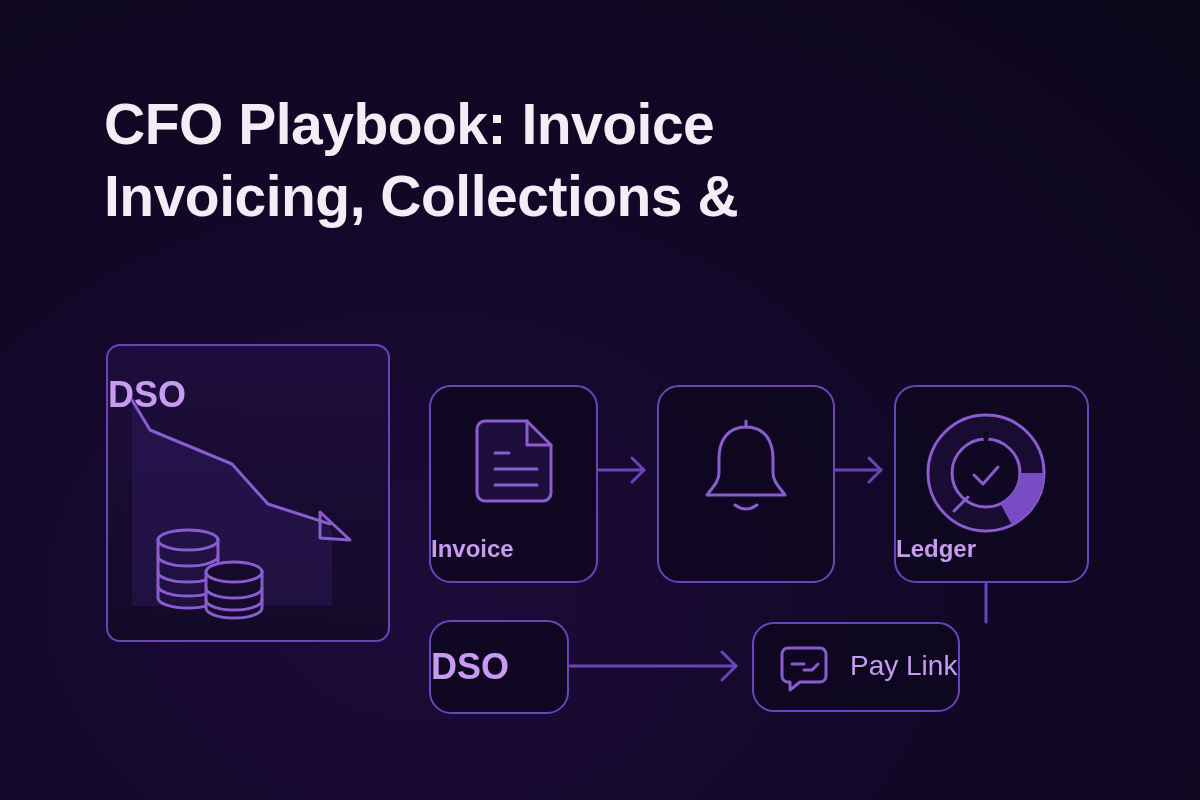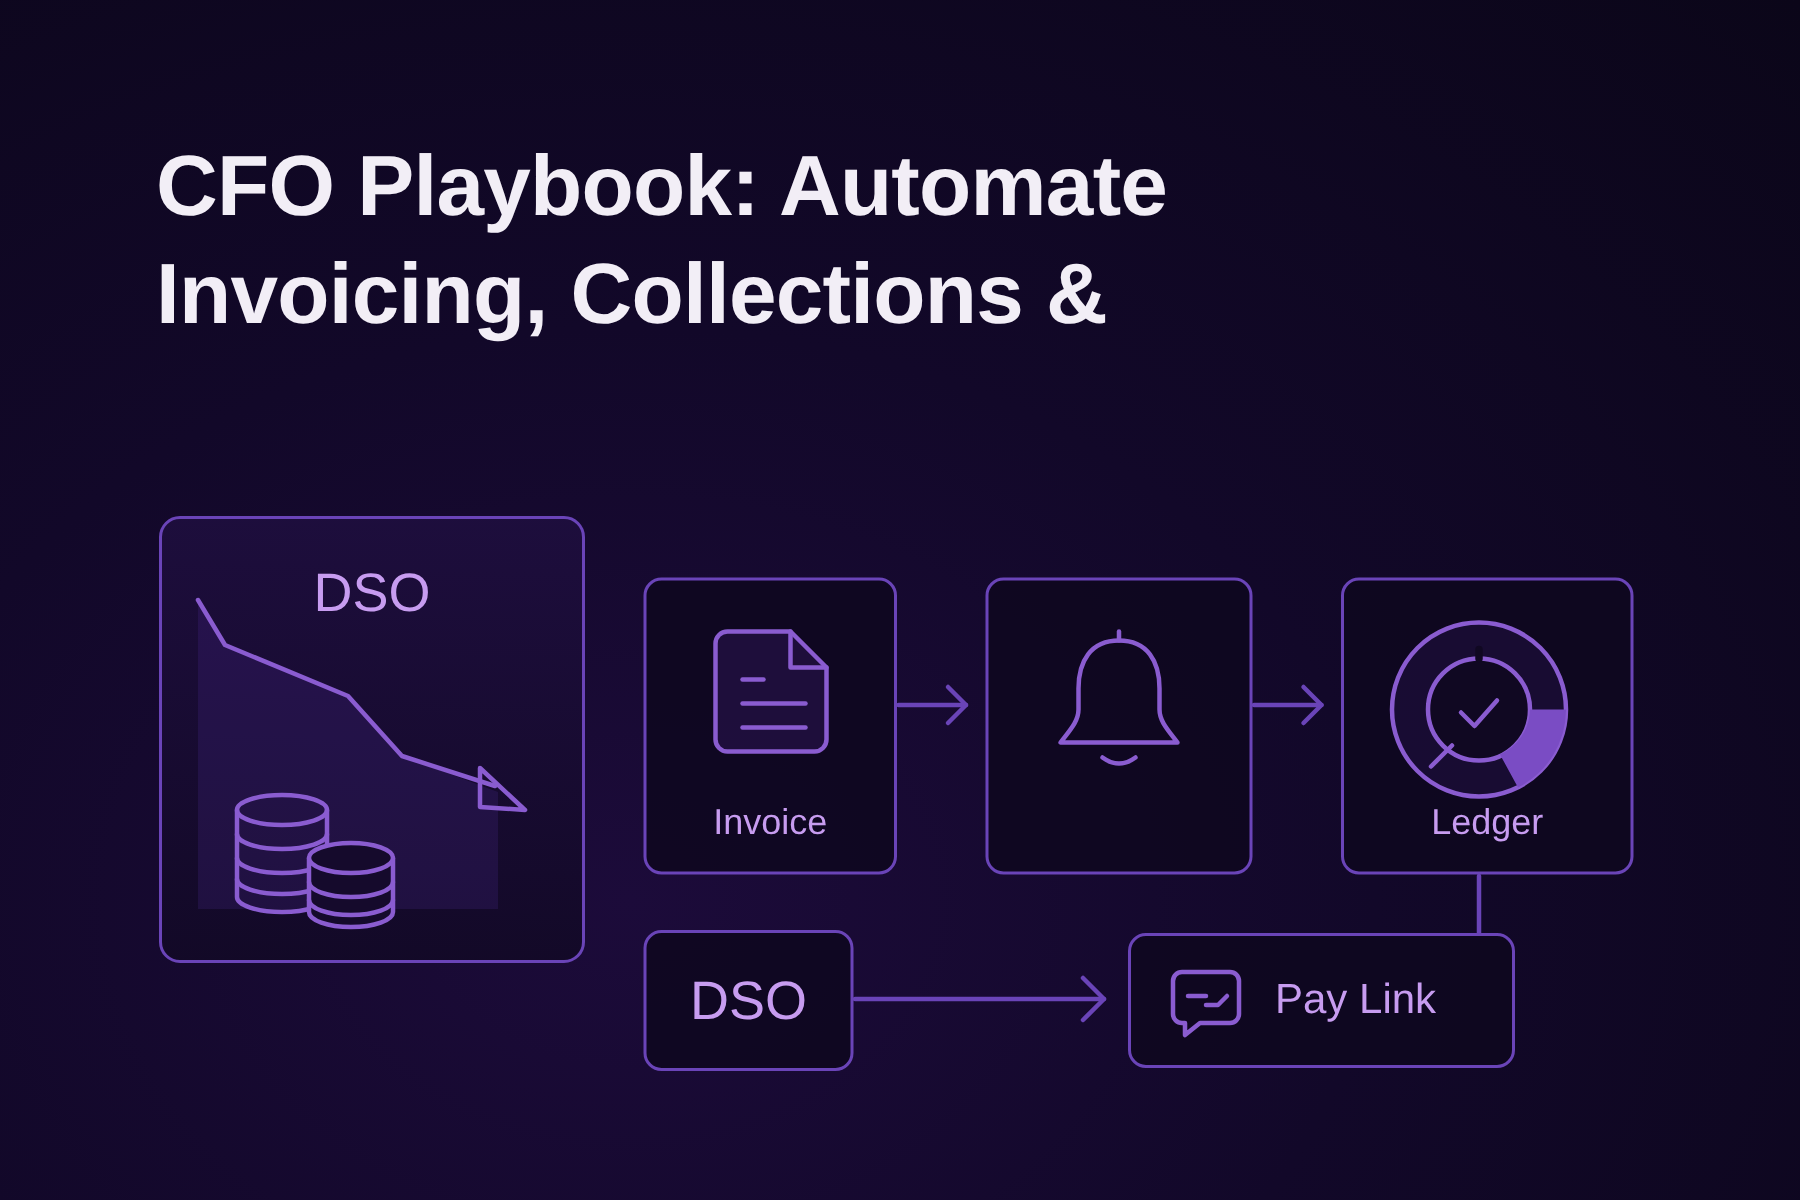--- a/index.html
+++ b/index.html
@@ -9,35 +9,35 @@
       font-family: "Liberation Sans", "DejaVu Sans", sans-serif;
     }
     .title {
       position: absolute; left: 104px; top: 88px; margin: 0;
       color: #f2eef6; font-weight: 700; font-size: 57px; line-height: 72px;
       letter-spacing: -0.5px;
     }
     .title span { display: block; white-space: nowrap; }
     .box {
       position: absolute; box-sizing: border-box;
-      border: 2.5px solid #6a44b8; border-radius: 12px;
+      border: 2.5px solid #6a44b8; border-radius: 22px;
       background: rgba(14, 7, 30, 0.85);
     }
     .label {
-      position: absolute; left: 0; right: 0; text-align: center;
-      color: #c79cf0; font-weight: 400;
+      position: absolute; left: 0; right: 0; 
+      color: #c79cf0; font-weight: 700;
     }
     svg.overlay { position: absolute; left: 0; top: 0; pointer-events: none; }
     .stroke { fill: none; stroke: #8a5cd0; stroke-width: 3; stroke-linecap: round; stroke-linejoin: round; }
   </style>
 </head>
 <body>
 
 <h1 class="title">
-  <span>CFO Playbook: Automate</span>
+  <span>CFO Playbook: Invoice</span>
   <span>Invoicing, Collections &amp;</span>
 </h1>
 
 <div class="box" style="left:106px; top:344px; width:284px; height:298px; border-radius:14px; background: linear-gradient(180deg, rgba(30,14,62,0.9), rgba(18,9,38,0.9));">
   <div class="label" style="top:28px; font-size:36px;">DSO</div>
   <svg width="284" height="298" viewBox="0 0 284 298" style="position:absolute; left:-2px; top:-2px;">
     <g>
       <path d="M26 56 L44 86 L126 120 L162 160 L226 184 L226 184 L226 184 V262 H26 Z" fill="rgba(90,50,170,0.18)"></path>
       <path class="stroke" d="M26 56 L44 86 L126 120 L162 160 L224 180"></path>
       <path class="stroke" d="M214 168 L244 196 L214 194 Z" style="fill:none;"></path>
@@ -92,21 +92,21 @@
       <path class="stroke" d="M80 90 L89 99 L104 82"></path>
     </g>
   </svg>
   <div class="label" style="top:148px; font-size:24px;">Ledger</div>
 </div>
 
 <div class="box" style="left:429px; top:620px; width:140px; height:94px;">
   <div class="label" style="top:24px; font-size:36px;">DSO</div>
 </div>
 
-<div class="box" style="left:752px; top:622px; width:258px; height:90px;">
+<div class="box" style="left:752px; top:622px; width:208px; height:90px;">
   <svg width="80" height="90" viewBox="0 0 80 90" style="position:absolute; left:20px; top:-2px;">
     <g>
       <path class="stroke" d="M14 26 H46 a6 6 0 0 1 6 6 V54 a6 6 0 0 1 -6 6 H26 L16 68 V60 H14 a6 6 0 0 1 -6 -6 V32 a6 6 0 0 1 6 -6 Z"></path>
       <path class="stroke" d="M18 42 H30"></path>
       <path class="stroke" d="M30 48 H38 L44 42"></path>
     </g>
   </svg>
   <div class="label" style="top:26px; left:96px; right:auto; text-align:left; font-size:28px; font-weight:400;">Pay Link</div>
 </div>
 

